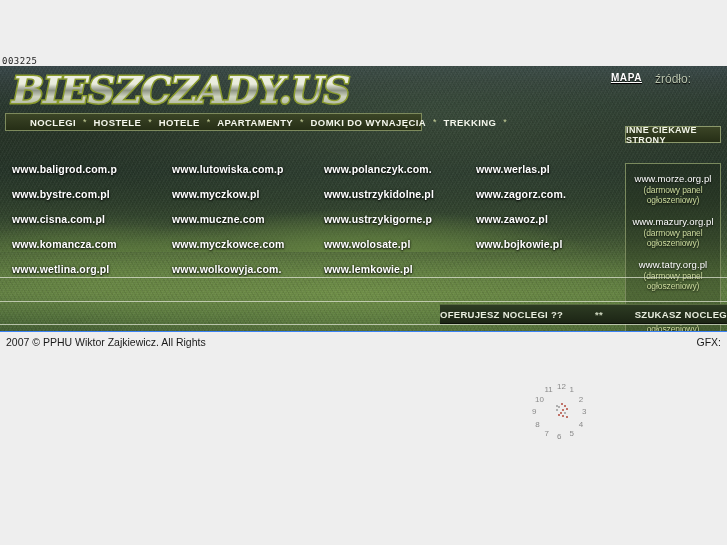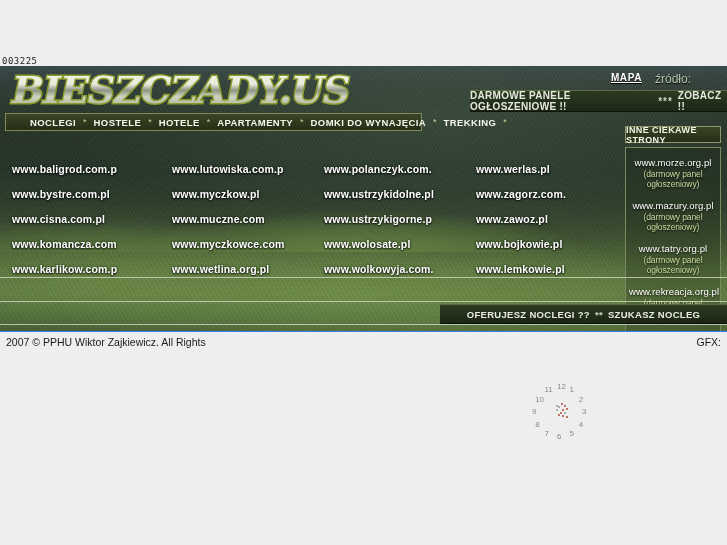--- a/index.html
+++ b/index.html
@@ -153,21 +153,21 @@
     background: linear-gradient(to bottom, #3b4526, #262e16);
     border: 1px solid #8b986a;
     box-sizing: border-box;
     display: flex; align-items: center; justify-content: center;
   }
   .sidebar-head span {
     font-size: 9px; font-weight: bold; color: #f2f5e8;
     letter-spacing: .4px;
   }
   .sidebar-body {
-    margin-top: 4px;
+    margin-top: 20px;
     border: 1px solid #7a8a5e;
     box-sizing: border-box;
     padding: 9px 3px 8px;
     background: linear-gradient(to bottom,
         rgba(30,42,26,.45) 0%,
         rgba(44,60,32,.40) 55%,
         rgba(62,82,44,.38) 100%);
     text-align: center;
   }
   .sb-item { margin-bottom: 11px; }
@@ -186,21 +186,21 @@
     letter-spacing: -.1px;
   }
 
   
   .bottombar {
     position: absolute;
     left: 440px; top: 238px; width: 287px; height: 18px;
     background: linear-gradient(to bottom, #2d3b23, #1c2515);
     border-top: 1px solid #586a41;
     border-bottom: 1px solid #0d1208;
-    display: flex; align-items: center; justify-content: center;
+    display: flex; align-items: center; justify-content: space-between; gap: 12px;
   }
   .bottombar span {
     font-size: 9.5px; font-weight: bold; color: #e7ecdd;
     letter-spacing: .3px;
   }
   .bottombar .stars { color: #cfd8c0; margin: 0 5px; }
 
   
   .rule {
     position: absolute; left: 0; width: 727px; height: 1px;
@@ -265,25 +265,20 @@
           <stop offset="0%" stop-color="#f2f3ea"></stop>
           <stop offset="38%" stop-color="#e9ebdc"></stop>
           <stop offset="52%" stop-color="#8f9585"></stop>
           <stop offset="66%" stop-color="#cfd4c0"></stop>
           <stop offset="100%" stop-color="#9aa288"></stop>
         </linearGradient>
       </defs>
       <text id="logo-text" x="4" y="33" font-family="&quot;DejaVu Serif&quot;, serif" font-size="38" font-weight="bold" font-style="italic" letter-spacing="-1" fill="url(#lg)" stroke="#8a9b2e" stroke-width="3" paint-order="stroke fill">BIESZCZADY.US</text>
     </svg>
 
-    <div class="panelbar">
-      <span>DARMOWE PANELE OGŁOSZENIOWE !!</span>
-      <span class="stars">***</span>
-      <span>ZOBACZ !!</span>
-    </div>
 
     <div class="navwrap" id="navwrap">
         <a href="#">NOCLEGI</a>
         <span class="navsep">*</span>
         <a href="#">HOSTELE</a>
         <span class="navsep">*</span>
         <a href="#">HOTELE</a>
         <span class="navsep">*</span>
         <a href="#">APARTAMENTY</a>
         <span class="navsep">*</span>
@@ -303,21 +298,20 @@
         <a href="#">www.ustrzykidolne.pl</a>
         <a href="#">www.zagorz.com.</a>
         <a href="#">www.cisna.com.pl</a>
         <a href="#">www.muczne.com</a>
         <a href="#">www.ustrzykigorne.p</a>
         <a href="#">www.zawoz.pl</a>
         <a href="#">www.komancza.com</a>
         <a href="#">www.myczkowce.com</a>
         <a href="#">www.wolosate.pl</a>
         <a href="#">www.bojkowie.pl</a>
-        <a href="#">www.karlikow.com.p</a>
         <a href="#">www.wetlina.org.pl</a>
         <a href="#">www.wolkowyja.com.</a>
         <a href="#">www.lemkowie.pl</a>
       </div>
 
     <div class="sidebar">
       <div class="sidebar-head">
         <span>INNE CIEKAWE STRONY</span>
       </div>
       <div class="sidebar-body" id="sidebar-body">

